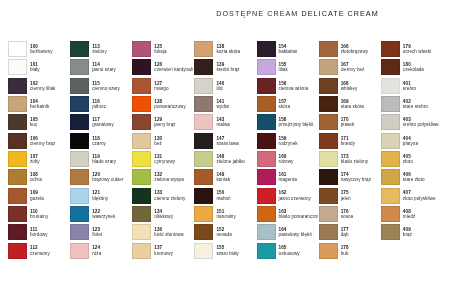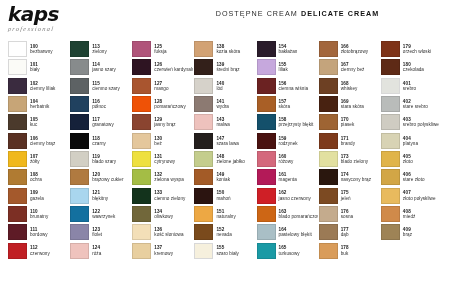--- a/index.html
+++ b/index.html
@@ -47,21 +47,21 @@
   }
   .header-title{
     position:absolute;
     left:150px;top:9px;width:295px;
     text-align:center;
     font-size:7.2px;
     letter-spacing:1.05px;
     color:#2b2b2b;
     white-space:nowrap;
   }
-  .header-title .strong{font-weight:bold;color:#111;}
+  .header-title .strong{font-weight:normal;color:#111;}
   
   .grid{
     position:absolute;
     left:8px;top:40px;
     width:434px;height:238px;
     display:grid;
     grid-template-columns:repeat(7, 1fr);
     column-gap:1px;
   }
   .col{
@@ -106,24 +106,20 @@
     white-space:nowrap;
   }
   .empty{visibility:hidden;}
 </style>
 </head>
 <body>
 
 <div id="page">
 
   <div class="header">
-    <div class="brand">
-      <div class="brand-name">kaps</div>
-      <div class="brand-sub">professional</div>
-    </div>
     <div class="header-title">
       <span>DOSTĘPNE CREAM</span>
       <span class="strong">DELICATE CREAM</span>
     </div>
   </div>
 
   <div class="grid" id="grid">
       <div class="col">
         <div class="cell">
           <div class="swatch lightborder" style="background: rgb(255, 255, 255);"></div>

